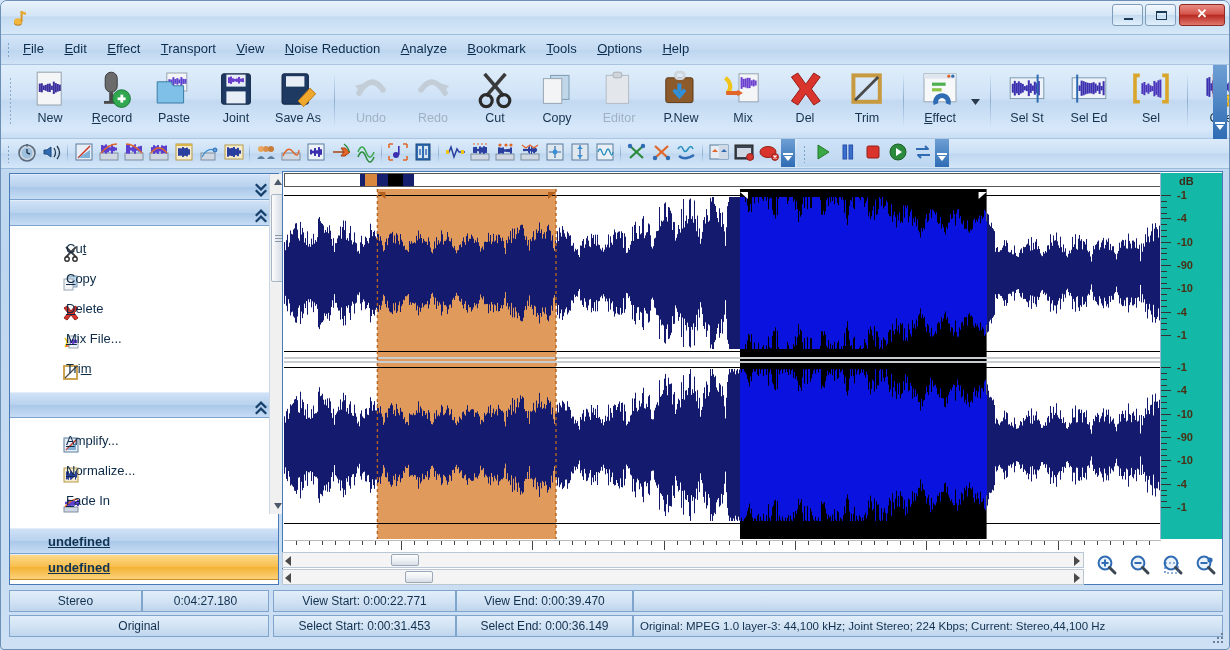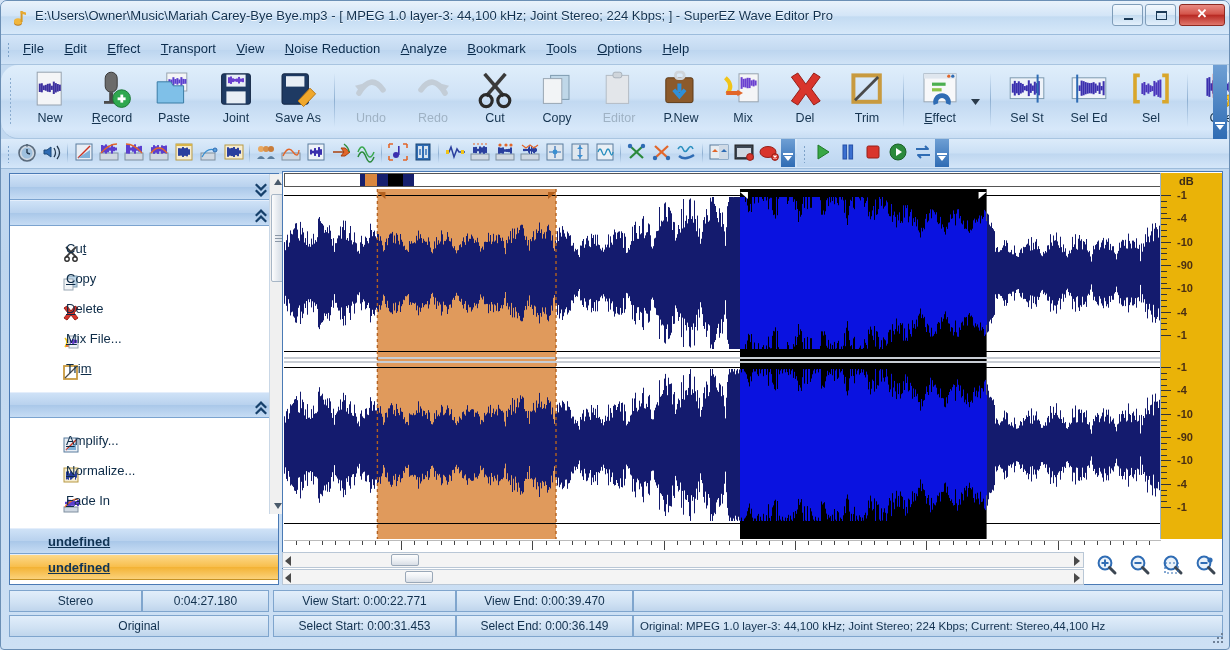--- a/index.html
+++ b/index.html
@@ -71,21 +71,20 @@
     padding: 6px 8px 0 8px; height: 29px; cursor: default;
   }
   .menu-item u { text-decoration: underline; }
 
   
   #toolbar-big {
     position: absolute; left: 0; top: 64px; width: 1230px; height: 74px;
     background: linear-gradient(to bottom, #dfeefb 0%, #cfe2f6 45%, #c2d9f1 50%, #d7e8fa 88%, #c8ddf3 100%);
     border-bottom: 1px solid #a9c5e1;
     white-space: nowrap;
-    border-radius: 17px;
   }
   #tb-grip { position: absolute; left: 8px; top: 12px; width: 3px; height: 48px;
     background-image: radial-gradient(circle, #8aaccf 40%, transparent 42%);
     background-size: 3px 4px; }
   .tbtn {
     display: inline-block; width: 62px; height: 70px;
     text-align: center; vertical-align: top; cursor: default;
     padding-top: 4px;
   }
   .tbtn .ico { display: block; height: 40px; margin: 0 auto; }
@@ -165,21 +164,21 @@
     position: absolute; left: 1px; top: 1px; width: 877px; height: 14px;
     background: #fff; border: 1px solid #555;
   }
   #overview .seg { position:absolute; top:0; bottom:0; }
   #wavecanvas {
     position: absolute; left: 1px; top: 17px; width: 877px; height: 350px;
     background: #fff; overflow: hidden;
   }
   #dbscale {
     position: absolute; right: 0; top: 1px; width: 62px; height: 366px;
-    background: #eab308; border-left: 1px solid #9ab4ce;
+    background: #14b8a6; border-left: 1px solid #9ab4ce;
   }
   #dbscale .dbttl { position:absolute; left: 18px; top: 2px; font-size: 11px; color:#3a2a18; font-weight:bold;}
   #dbscale .tk { position:absolute; left: 0; height:1px; background:#333; }
   #dbscale .lb { position:absolute; left: 16px; font-size: 11px; color:#4a2f14; font-weight:bold; }
   #rulerrow {
     position: absolute; left: 1px; top: 368px; width: 877px; height: 30px;
     background: #fff; border-top: 1px solid #bbb;
   }
   #rulerrow .tick { position:absolute; top:0; width:1px; background:#444; }
   #rulerrow .lab { position:absolute; top:11px; font-size:11px; color:#4a2f14; font-weight:bold; }
@@ -212,21 +211,20 @@
 
 <div id="app">
 
   <div id="titlebar">
     <svg id="app-icon" viewBox="0 0 18 18">
       <ellipse cx="7" cy="13.5" rx="4" ry="3.2" fill="#b8791f"></ellipse>
       <ellipse cx="7" cy="12.5" rx="4" ry="3.2" fill="#f0b63d"></ellipse>
       <rect x="9.6" y="2" width="2" height="11" fill="#d79a26"></rect>
       <path d="M9.6 2 L15 3.6 L15 6 L9.6 4.4 Z" fill="#e8aa31"></path>
     </svg>
-    <div id="title-text">E:\Users\Owner\Music\Mariah Carey-Bye Bye.mp3 - [ MPEG 1.0 layer-3: 44,100 kHz; Joint Stereo; 224 Kbps;  ] - SuperEZ Wave Editor Pro</div>
 
     <div class="wbtn" id="btn-min">
         <i></i>
       </div>
     <div class="wbtn" id="btn-max">
         <i></i>
       </div>
     <div class="wbtn" id="btn-close">
         <span>✕</span>
       </div>

